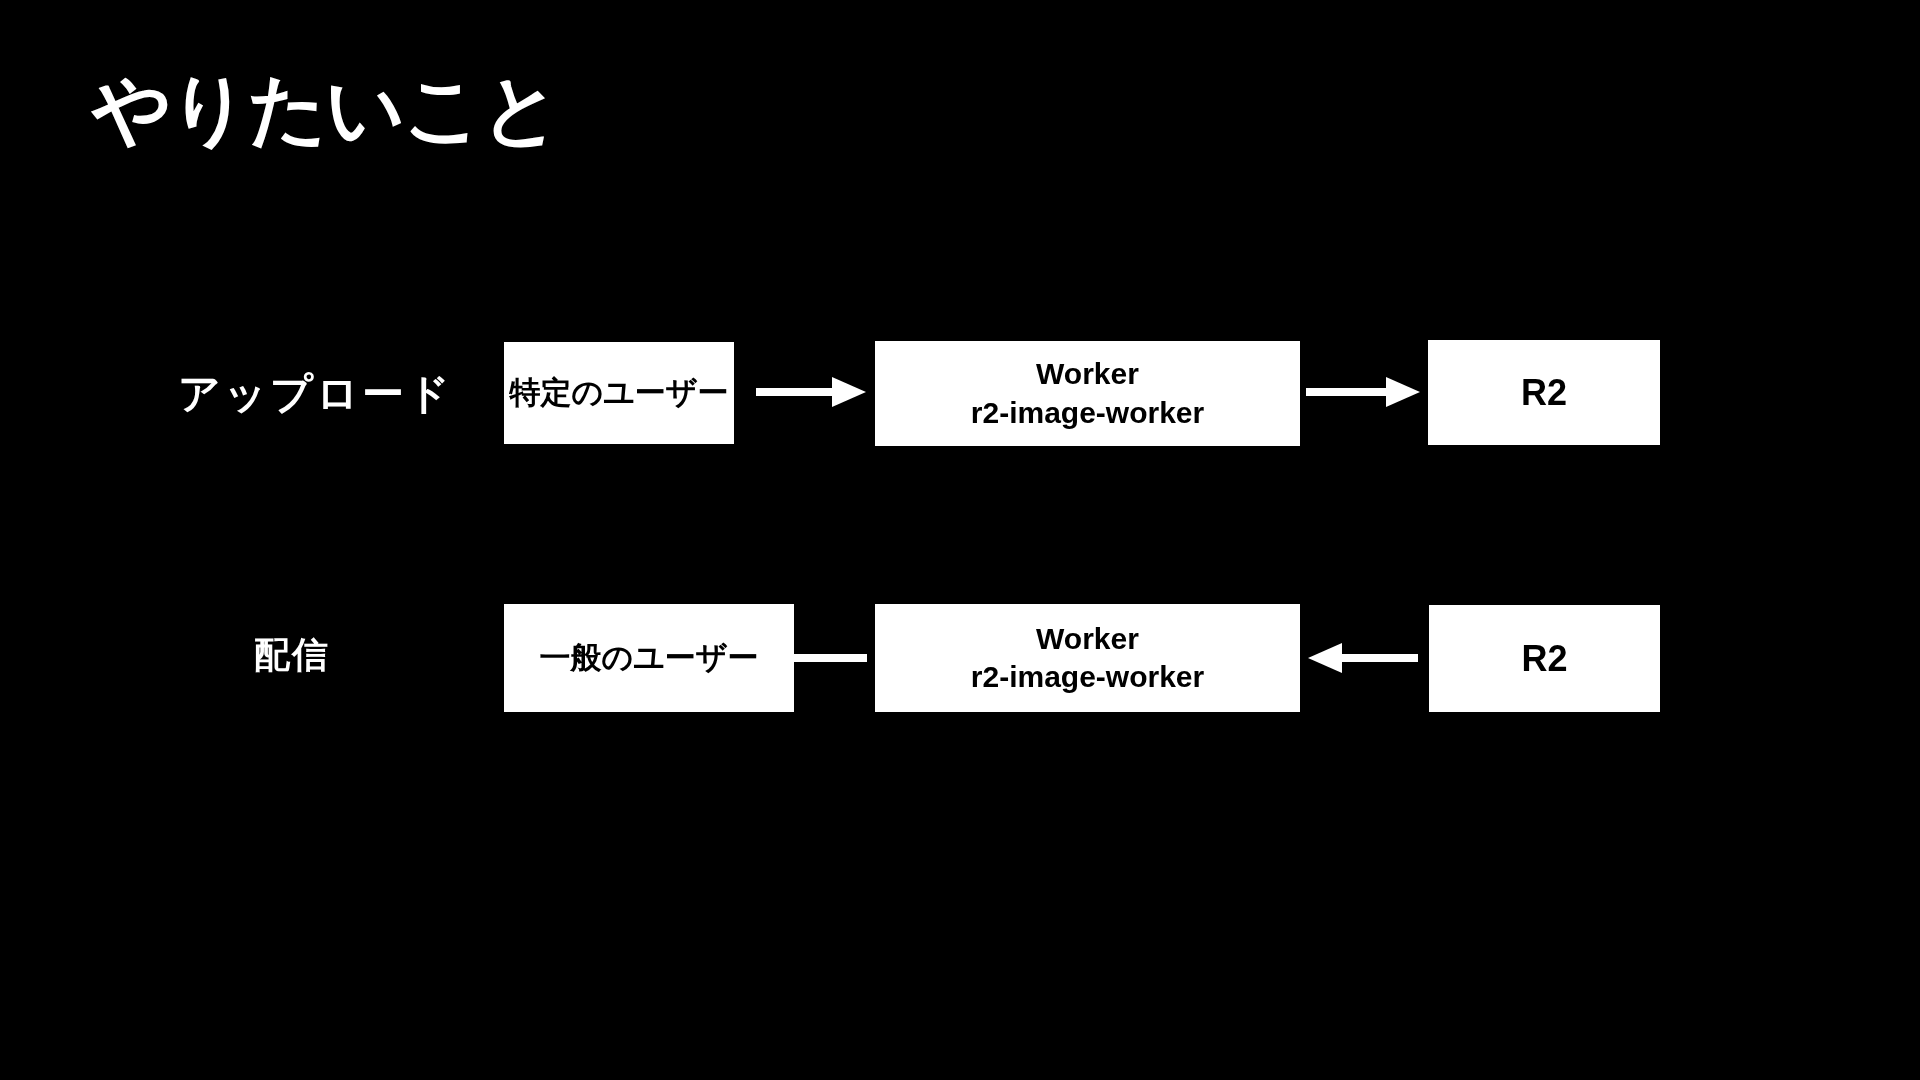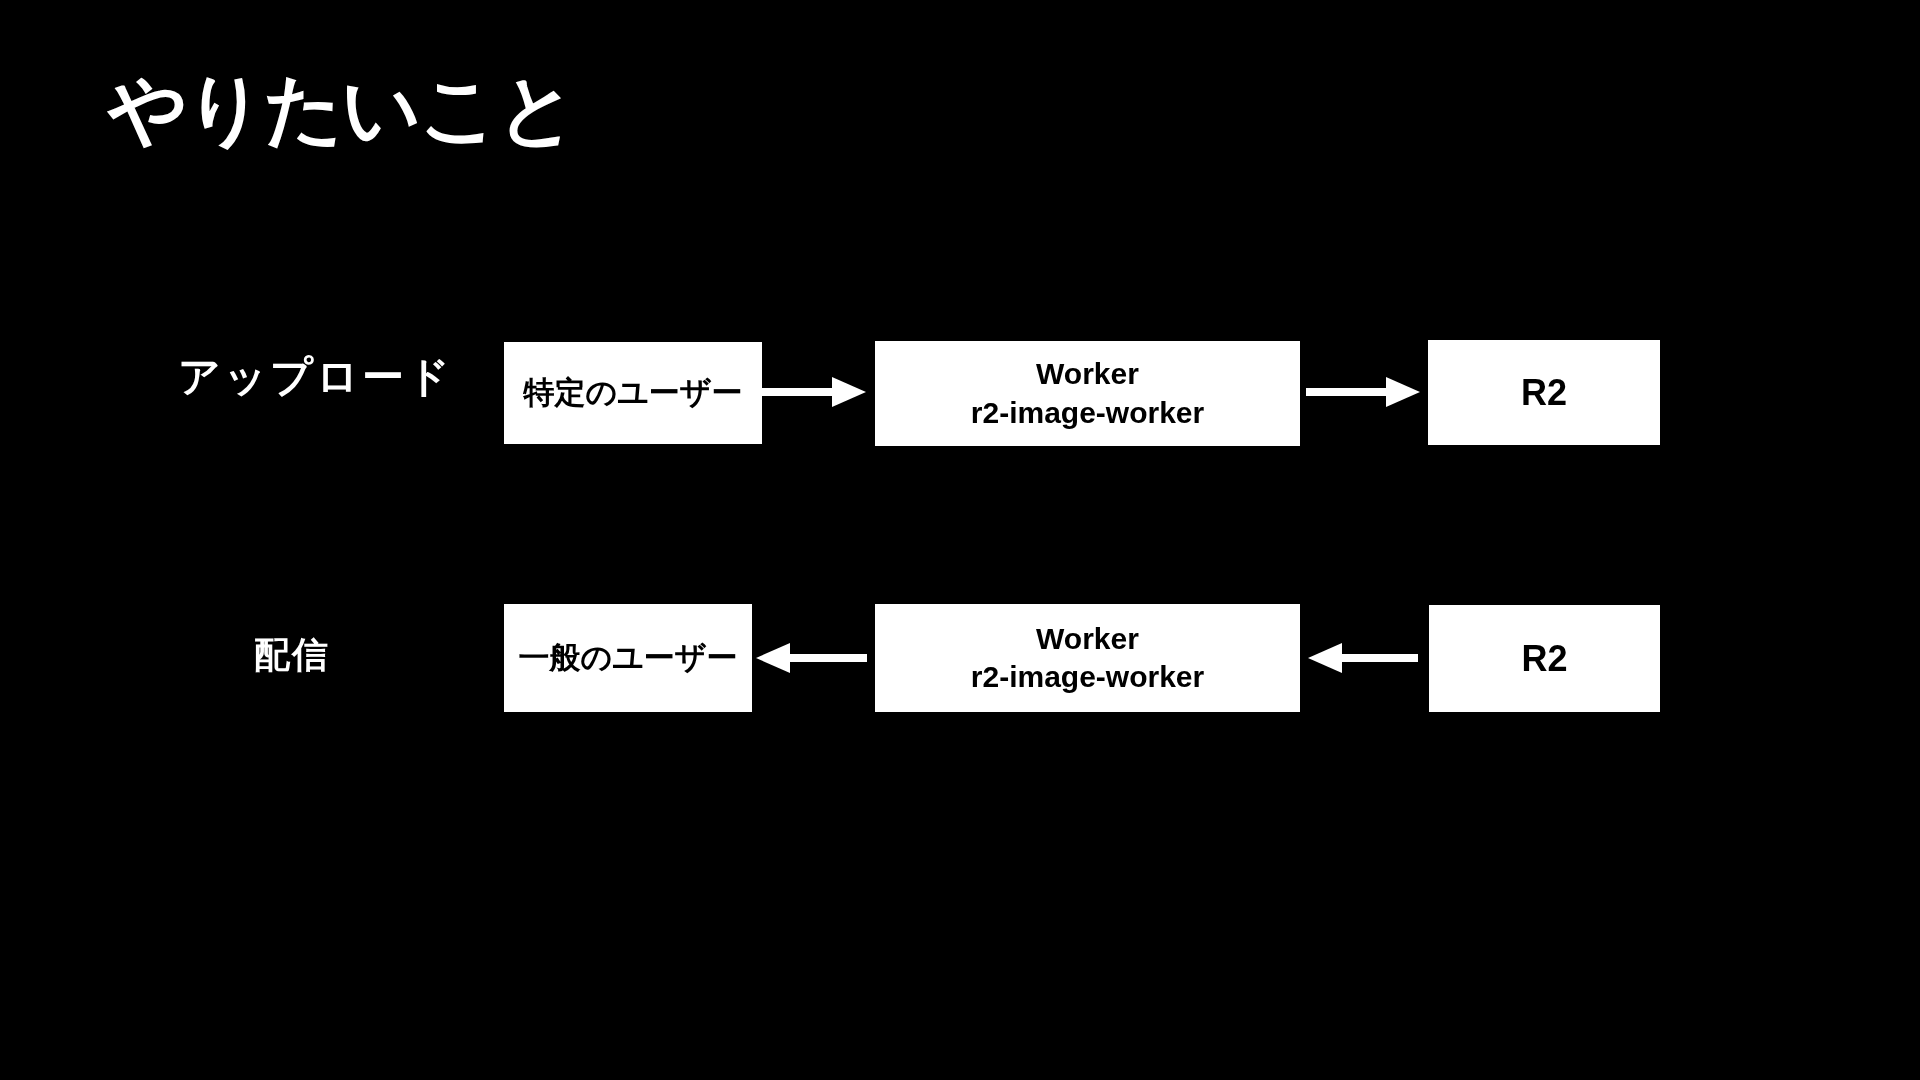--- a/index.html
+++ b/index.html
@@ -10,39 +10,39 @@
   .slide {
     position: relative;
     width: 1920px;
     height: 1080px;
     background: #000000;
     overflow: hidden;
     font-family: "Liberation Sans", "DejaVu Sans", sans-serif;
   }
   .slide-title {
     position: absolute;
-    left: 108px;
+    left: 92px;
     top: 70px;
     color: #ffffff;
     font-size: 78px;
     font-weight: 900;
     letter-spacing: -2px;
     line-height: 1;
     white-space: nowrap;
   }
   .row-label {
     position: absolute;
     color: #ffffff;
     font-weight: 800;
     line-height: 1;
     white-space: nowrap;
   }
   .row-label.upload {
     left: 178px;
-    top: 356px;
+    top: 373px;
     font-size: 42px;
     letter-spacing: 3px;
   }
   .row-label.deliver {
     left: 254px;
     top: 637px;
     font-size: 36px;
     letter-spacing: 2px;
   }
   .node {
@@ -54,25 +54,25 @@
     align-items: center;
     justify-content: center;
     text-align: center;
     font-weight: 700;
     white-space: nowrap;
   }
   .node .line {
     line-height: 1.27;
   }
   
-  .n-r1-user   { left: 504px;  top: 342px; width: 258px; height: 102px; font-size: 31px; }
+  .n-r1-user   { left: 504px;  top: 342px; width: 230px; height: 102px; font-size: 31px; }
   .n-r1-worker { left: 875px;  top: 341px; width: 425px; height: 105px; font-size: 30px; }
   .n-r1-r2     { left: 1428px; top: 340px; width: 232px; height: 105px; font-size: 36px; }
   
-  .n-r2-user   { left: 504px;  top: 604px; width: 248px; height: 108px; font-size: 31px; justify-content: center; }
+  .n-r2-user   { left: 504px;  top: 604px; width: 290px; height: 108px; font-size: 31px; justify-content: center; }
   .n-r2-worker { left: 875px;  top: 604px; width: 425px; height: 108px; font-size: 30px; }
   .n-r2-r2     { left: 1429px; top: 605px; width: 231px; height: 107px; font-size: 36px; }
   
   .arrow {
     position: absolute;
     display: flex;
     align-items: center;
     height: 30px;
   }
   .arrow .shaft {

